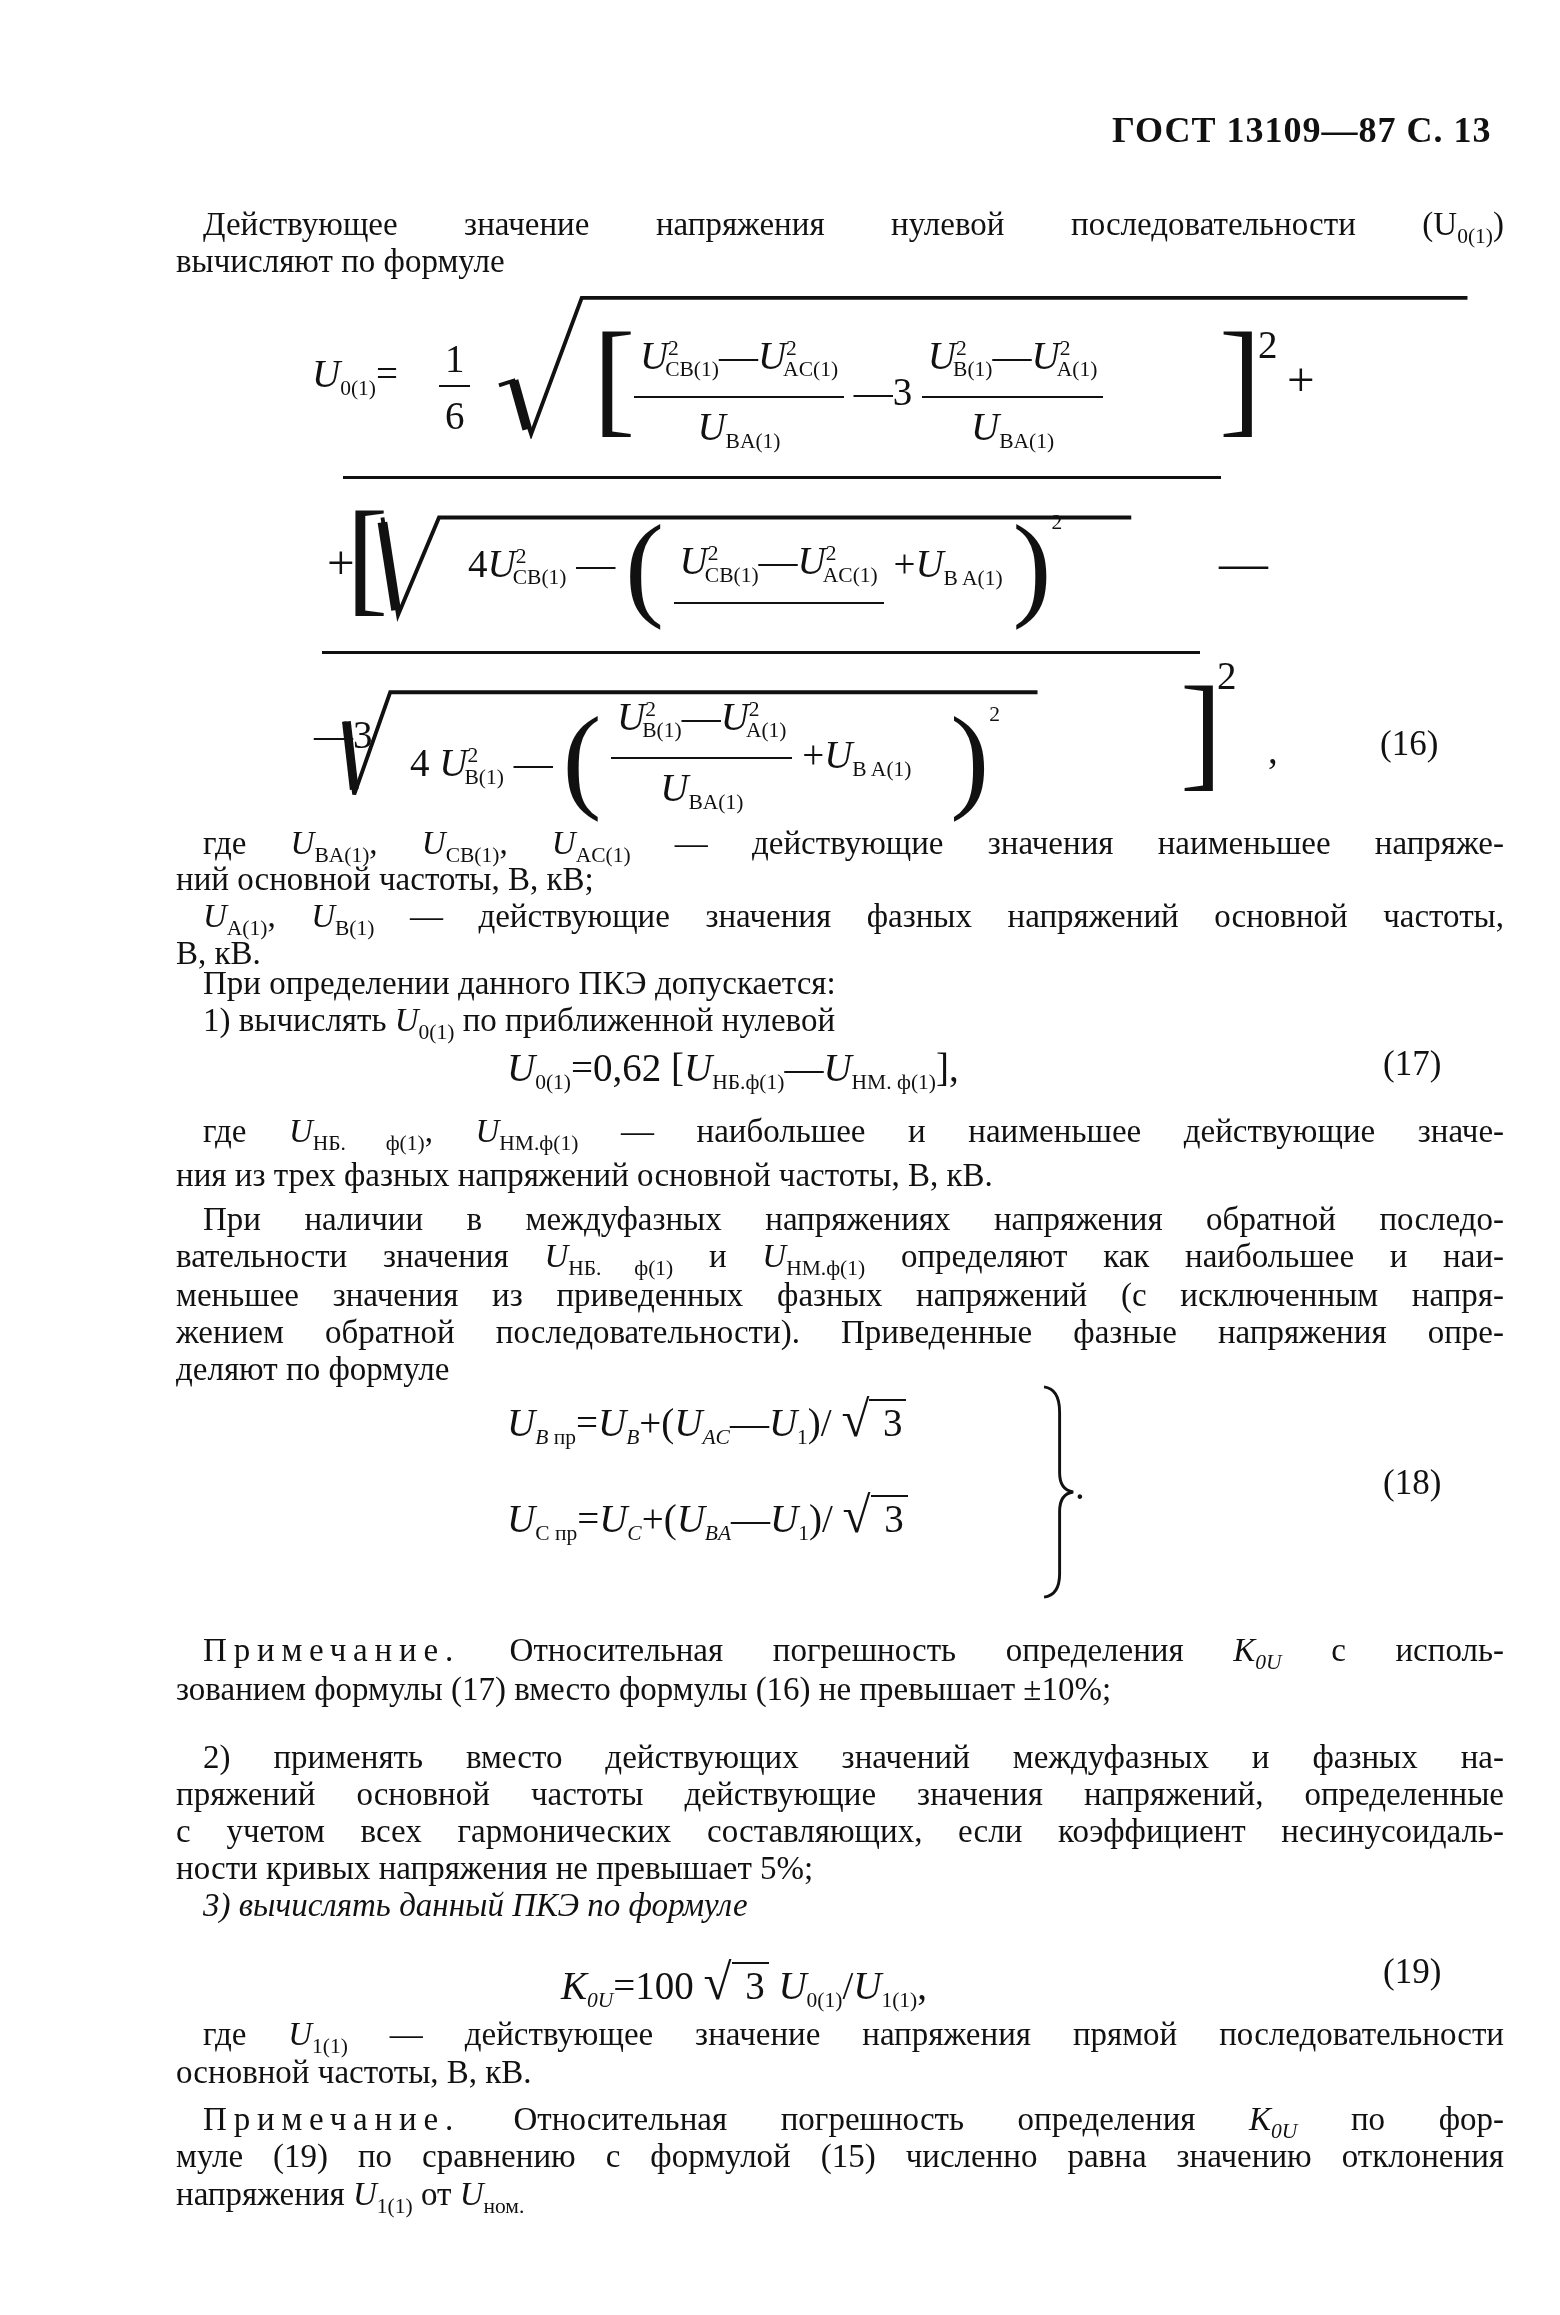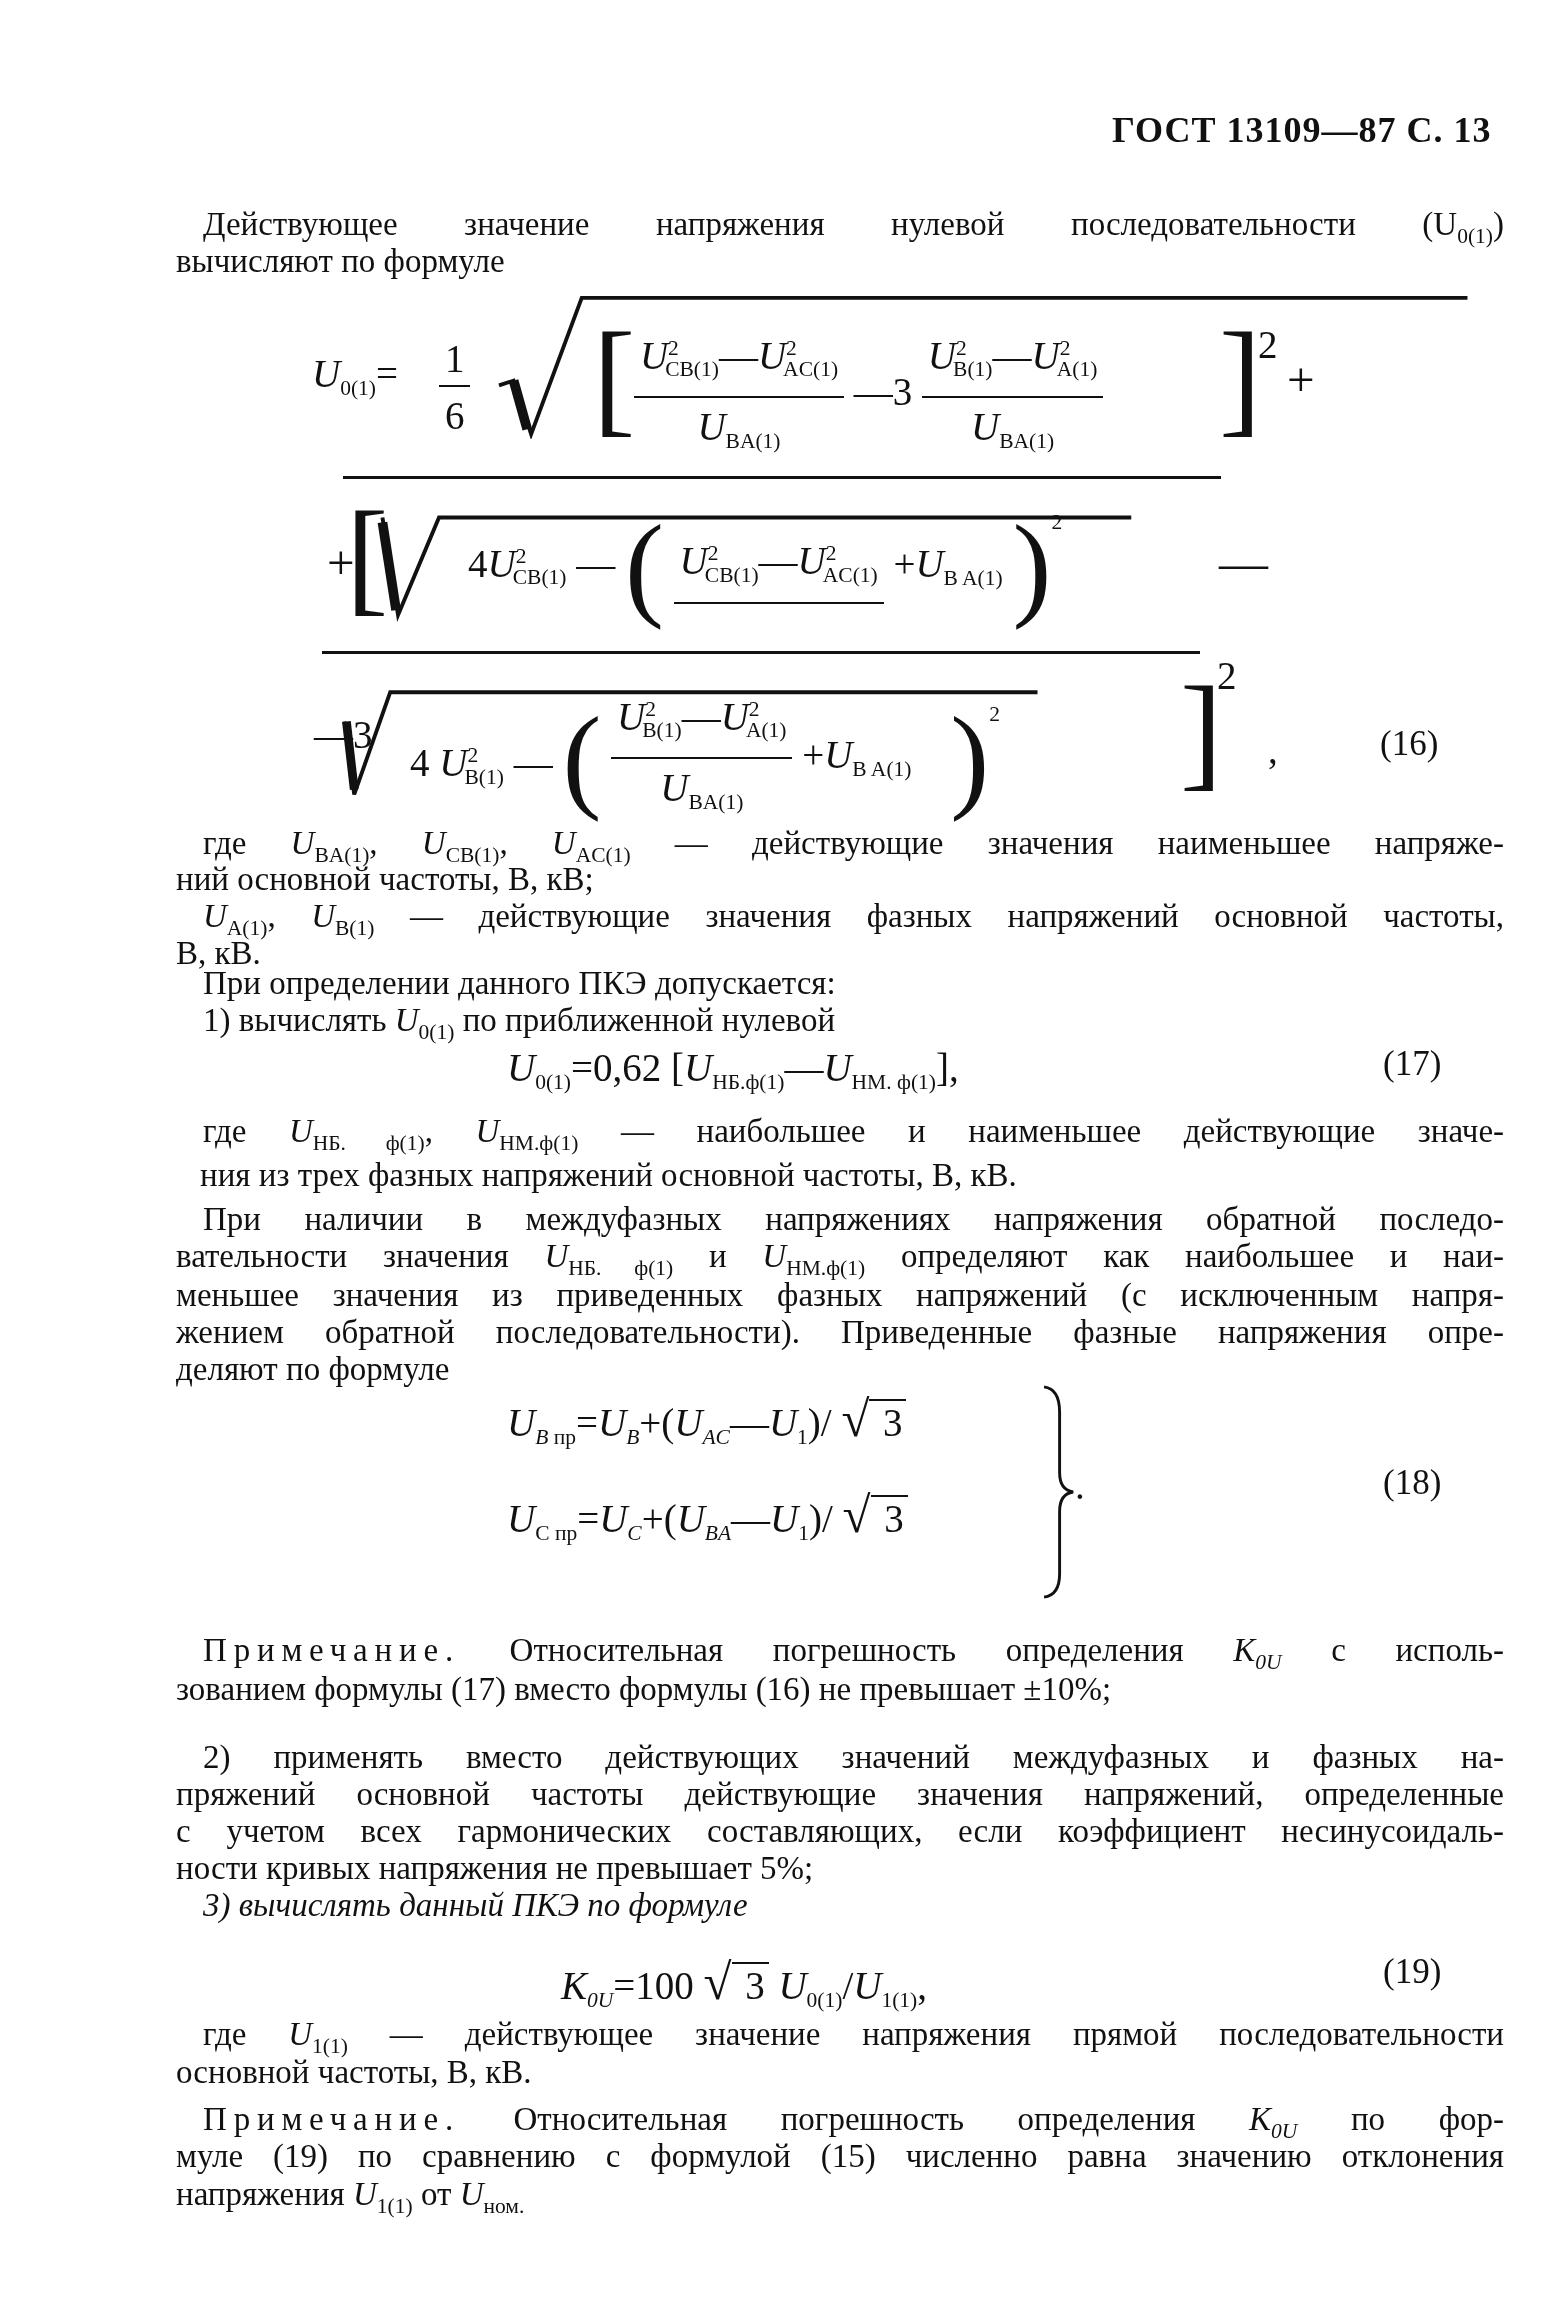--- a/index.html
+++ b/index.html
@@ -120,21 +120,21 @@
 
 <div class="abs f" style="left:507px; top:1045px;">
   <i class="v">U</i><sub>0(1)</sub>=0,62 [<i class="v">U</i><sub>НБ.ф(1)</sub>—<i class="v">U</i><sub>НМ. ф(1)</sub>],
 </div>
 <div class="abs eqno" style="left:1383px; top:1044px;">(17)</div>
 
 <div class="abs txt just indent" style="top:1112px;">
   <span>где</span> <i class="v">U</i><sub>НБ. ф(1)</sub>, <i class="v">U</i><sub>НМ.ф(1)</sub>
   <span>— наибольшее и наименьшее действующие значе-</span>
 </div>
-<div class="abs txt flush" style="top:1156px;margin-left:24px;">ния из трех фазных напряжений основной частоты, В, кВ.</div>
+<div class="abs txt flush" style="top:1156px;">ния из трех фазных напряжений основной частоты, В, кВ.</div>
 
 <div class="abs txt just indent" style="top:1200px;">При наличии в междуфазных напряжениях напряжения обратной последо-</div>
 <div class="abs txt just flush" style="top:1237px; width:1328px;">
   <span>вательности значения</span> <i class="v">U</i><sub>НБ. ф(1)</sub> <span>и</span> <i class="v">U</i><sub>НМ.ф(1)</sub> <span>определяют как наибольшее и наи-</span>
 </div>
 <div class="abs txt just flush" style="top:1276px; width:1328px;">меньшее значения из приведенных фазных напряжений (с исключенным напря-</div>
 <div class="abs txt just flush" style="top:1313px; width:1328px;">жением обратной последовательности). Приведенные фазные напряжения опре-</div>
 <div class="abs txt flush" style="top:1350px;">деляют по формуле</div>
 
 <div class="abs f" style="left:507px; top:1380px; line-height:78px;">

